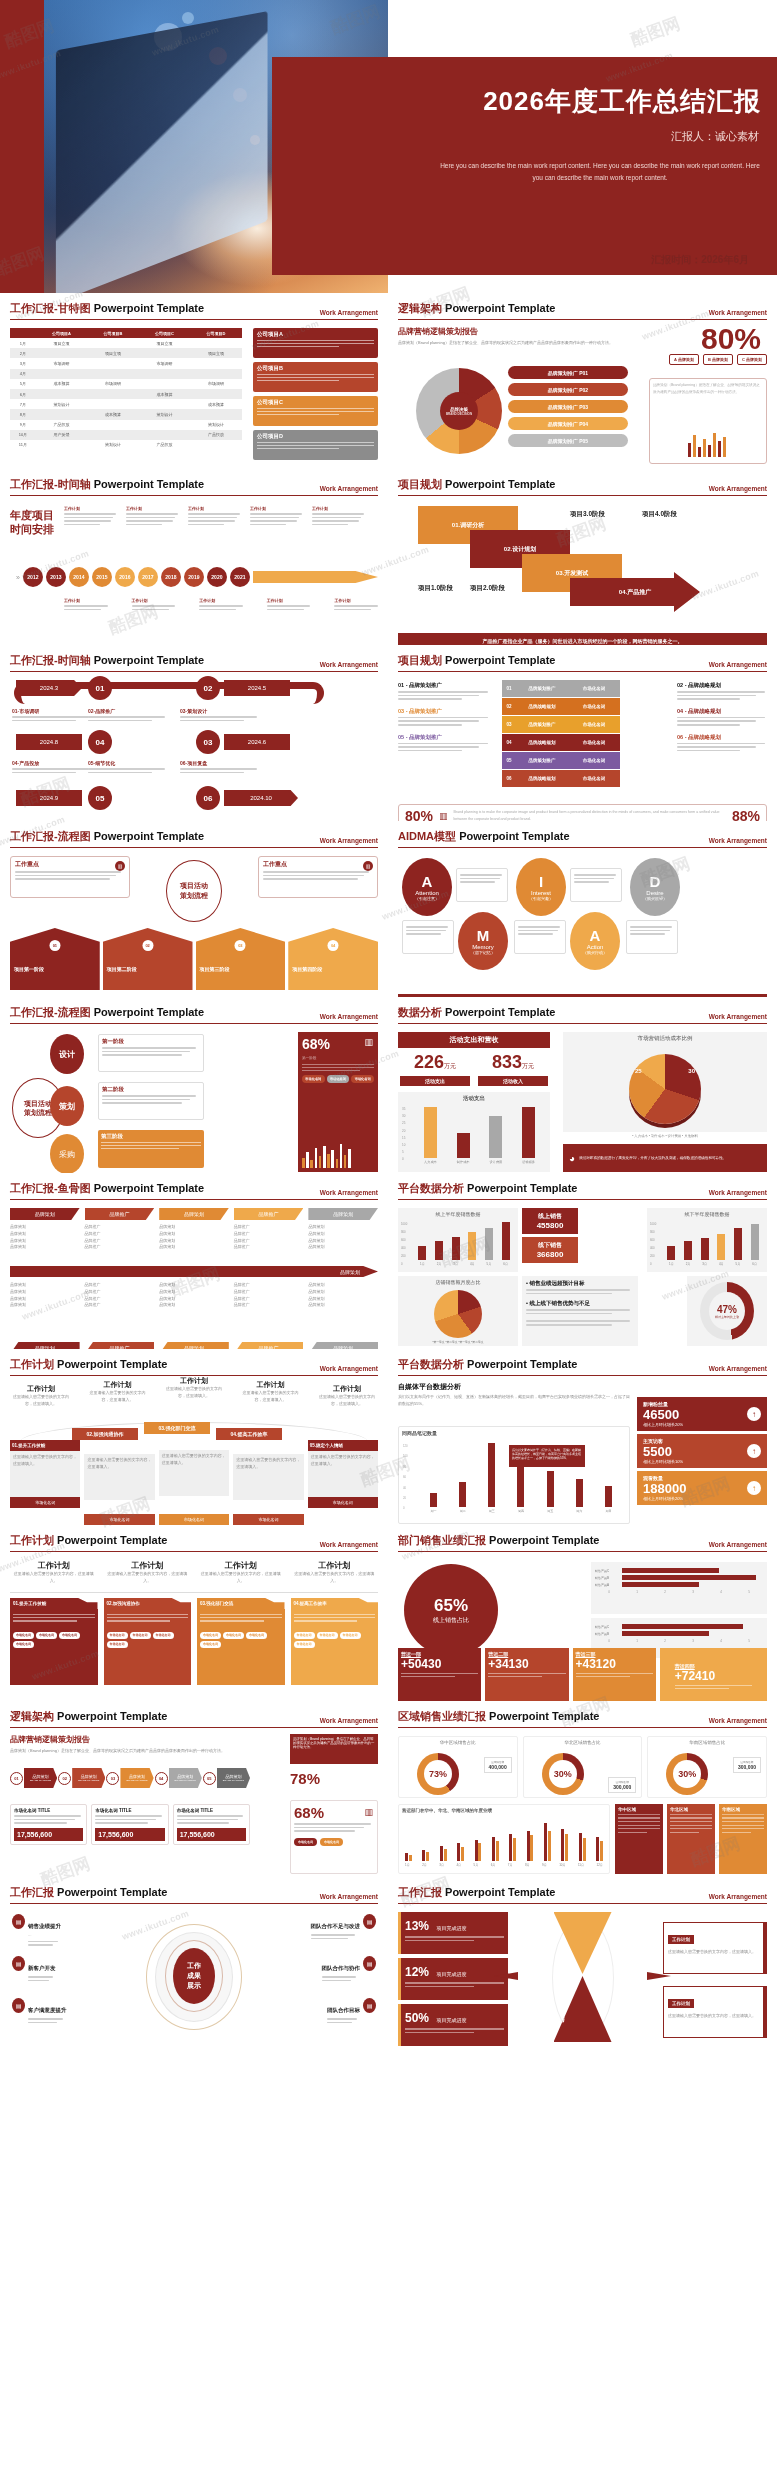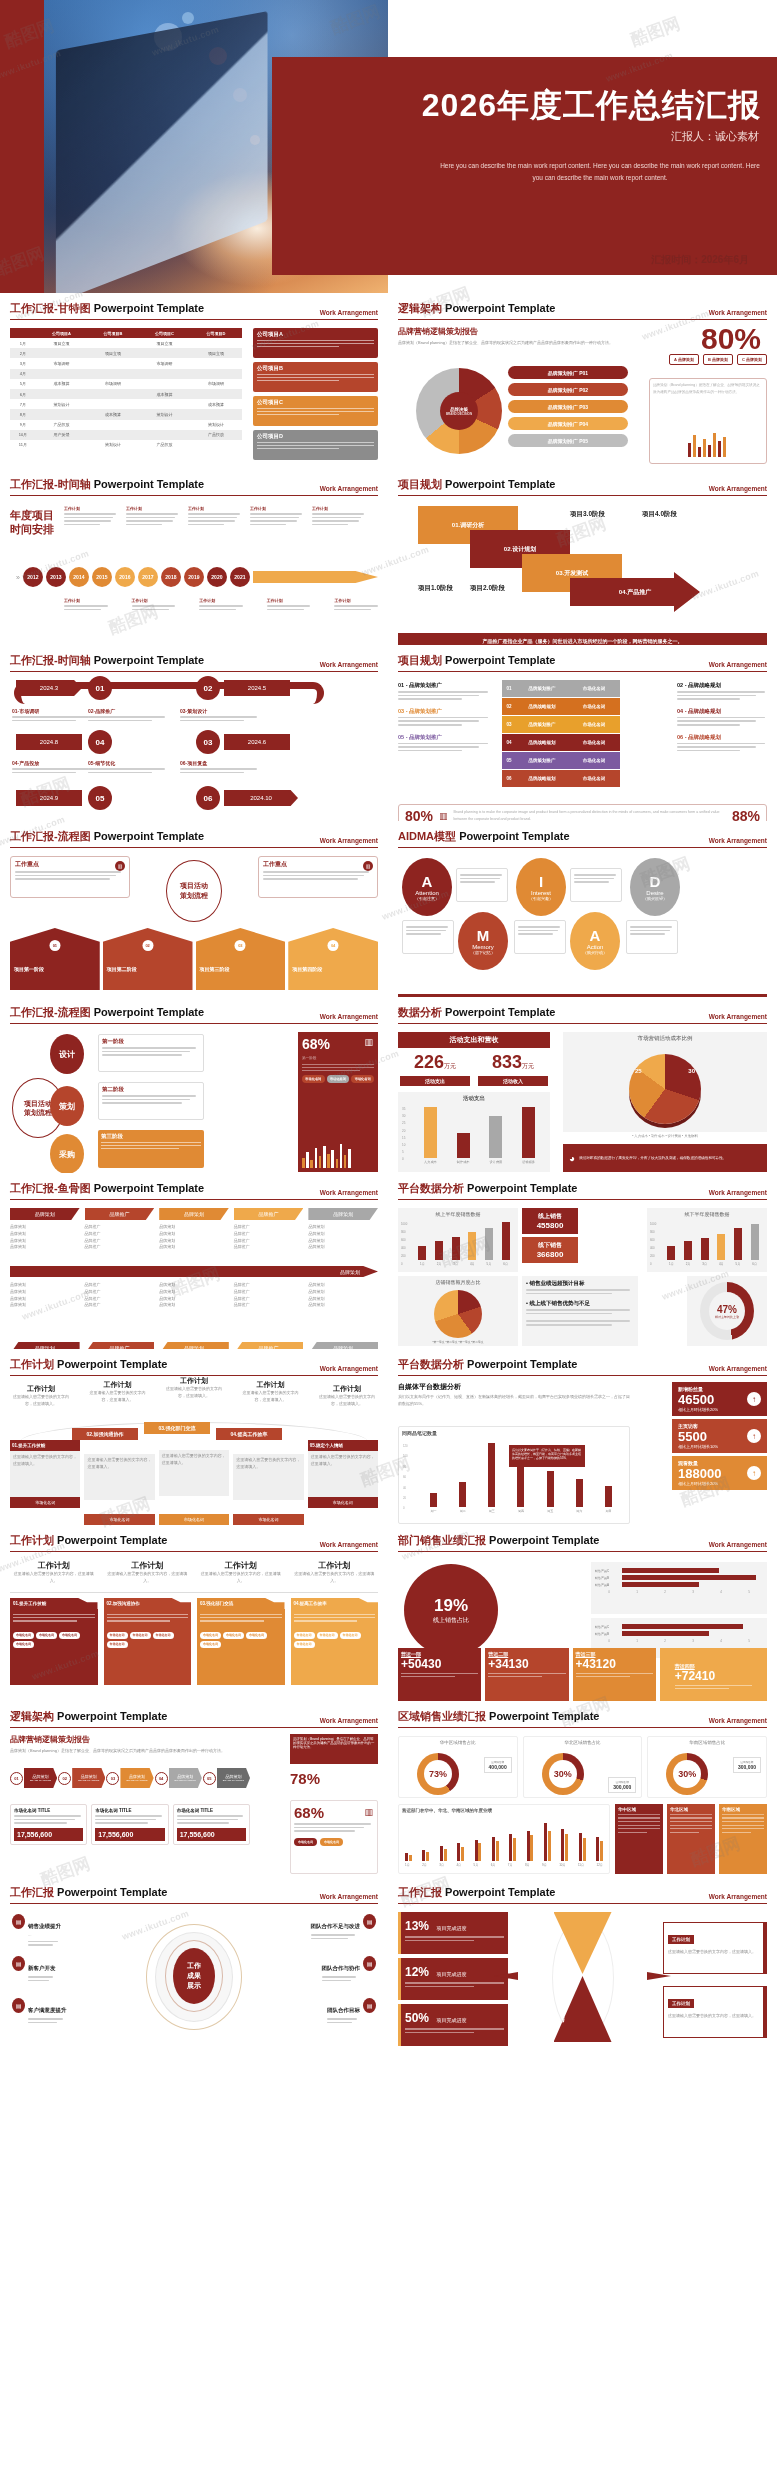--- a/index.html
+++ b/index.html
@@ -29,21 +29,21 @@
     transform:skewY(-16deg) perspective(200px) rotateY(10deg);
     border-radius:4px; opacity:.9;
   }
   .cover-photo .bokeh{ position:absolute; border-radius:50%; }
   .cover-panel {
     position:absolute; left:272px; top:57px; width:505px; height:218px;
     background:#8e2420;
   }
   .cover-inner{ position:absolute; left:400px; top:57px; width:377px; height:218px; }
   .cover-title {
-    position:absolute; right:16px; top:27px; font-size:32px; font-weight:bold;
+    position:absolute; right:16px; top:27px; font-size:26px; font-weight:bold;
     color:#fff; letter-spacing:1px; white-space:nowrap;
   }
   .cover-sub { position:absolute; right:18px; top:72px; font-size:11px; color:#f3dcd7; }
   .cover-desc {
     position:absolute; right:16px; top:103px; width:322px; font-size:6.5px; line-height:1.9;
     color:#f0d5d1; text-align:center;
   }
   .cover-date { position:absolute; right:28px; top:253px; font-size:10px; color:#7d2420; font-weight:bold; }
 
   
@@ -696,21 +696,21 @@
       </div>
       <div class="slide-body">
         <div style="position:absolute;left:2px;top:48px;width:52px;height:60px;border:1px solid #8e2420;border-radius:50%;display:flex;align-items:center;justify-content:center;text-align:center;font-size:7px;font-weight:bold;color:#8e2420;white-space:pre-line;line-height:1.3">项目活动
 策划流程</div>
         <div style="position:absolute;left:40px;top:4px;width:34px;height:40px;border-radius:50%;background:#8e2420;color:#fff;display:flex;align-items:center;justify-content:center;font-size:8px;font-weight:bold">
             <span>设计</span>
           </div>
         <div style="position:absolute;left:40px;top:56px;width:34px;height:40px;border-radius:50%;background:#b5452c;color:#fff;display:flex;align-items:center;justify-content:center;font-size:8px;font-weight:bold">
             <span>策划</span>
           </div>
-        <div style="position:absolute;left:40px;top:104px;width:34px;height:40px;border-radius:50%;background:#e08a34;color:#fff;display:flex;align-items:center;justify-content:center;font-size:8px;font-weight:bold">
+        <div style="position:absolute;left:40px;top:104px;width:34px;height:40px;border-radius:50%;background:#e08a34;color:#fff;display:flex;align-items:center;justify-content:center;font-size:8px;font-weight:normal">
             <span>采购</span>
           </div>
         <div style="position:absolute;left:88px;top:4px;width:106px;height:38px;border:1px solid #ddd;border-radius:2px;padding:3px">
           <div style="font-size:5.5px;font-weight:bold;color:#8e2420">第一阶段</div>
           <div class="txtline" style="width:96%"></div>
             <div class="txtline" style="width:90%"></div>
             <div class="txtline" style="width:82%"></div>
           </div>
         <div style="position:absolute;left:88px;top:52px;width:106px;height:38px;border:1px solid #ddd;border-radius:2px;padding:3px">
           <div style="font-size:5.5px;font-weight:bold;color:#8e2420">第二阶段</div>
@@ -1141,21 +1141,21 @@
               <span>周二</span>
               <span>周三</span>
             <span>周四</span>
               <span>周五</span>
               <span>周六</span>
             <span>周日</span>
             </div>
           <div style="position:absolute;left:110px;top:18px;width:76px;height:22px;background:#8e2420;color:#fff;font-size:3px;padding:3px">
             <span>我们以文案布局作于（记作为、短视、直播）在新媒体高的经增长，截至目前，电商平台已实现多项业绩的增长需求之一，占据了目前数据的55%。</span></div>
         </div>
-        <div style="position:absolute;right:0;top:0;width:95px">
+        <div style="position:absolute;right:0;top:15px;width:130px">
           <div style="background:#8e2420;color:#fff;padding:4px 6px;margin-bottom:3px;position:relative">
             <div style="font-size:5px;font-weight:bold">新增粉丝量</div>
             <div style="font-size:13px;font-weight:bold">46500</div>
             <div style="font-size:4px">相比上月环比增长20%</div>
             <span style="position:absolute;right:6px;top:10px;width:14px;height:14px;border-radius:50%;background:#fff;color:#8e2420;font-size:8px;display:flex;align-items:center;justify-content:center">↑</span>
             </div>
           <div style="background:#b5452c;color:#fff;padding:4px 6px;margin-bottom:3px;position:relative">
             <div style="font-size:5px;font-weight:bold">主页访客</div>
             <div style="font-size:13px;font-weight:bold">5500</div>
             <div style="font-size:4px">相比上月环比增长10%</div>
@@ -1260,21 +1260,21 @@
     </div>
 
     <div class="slide">
       <div class="slide-head">
         <div class="slide-title"><em>部门销售业绩汇报</em>
           <span>Powerpoint Template</span></div>
         <div class="slide-tag">Work Arrangement</div>
       </div>
       <div class="slide-body">
         <div style="position:absolute;left:6px;top:6px;width:94px;height:92px;border-radius:50%;background:#8e2420;color:#fff;display:flex;flex-direction:column;align-items:center;justify-content:center">
-          <span style="font-size:17px;font-weight:bold">19%</span>
+          <span style="font-size:17px;font-weight:bold">65%</span>
           <span style="font-size:6px">线上销售占比</span>
           </div>
         <div style="position:absolute;right:0;top:4px;width:176px;height:52px;background:#f3f3f3;padding:4px">
           <div style="display:flex;align-items:center;gap:3px;margin:2px 0">
               <span style="font-size:3px;color:#777;width:24px">销售产品C</span>
               <i style="height:5px;width:58%;background:#8e2420;display:block"></i>
             </div>
           <div style="display:flex;align-items:center;gap:3px;margin:2px 0">
               <span style="font-size:3px;color:#777;width:24px">销售产品B</span>
               <i style="height:5px;width:80%;background:#8e2420;display:block"></i>

